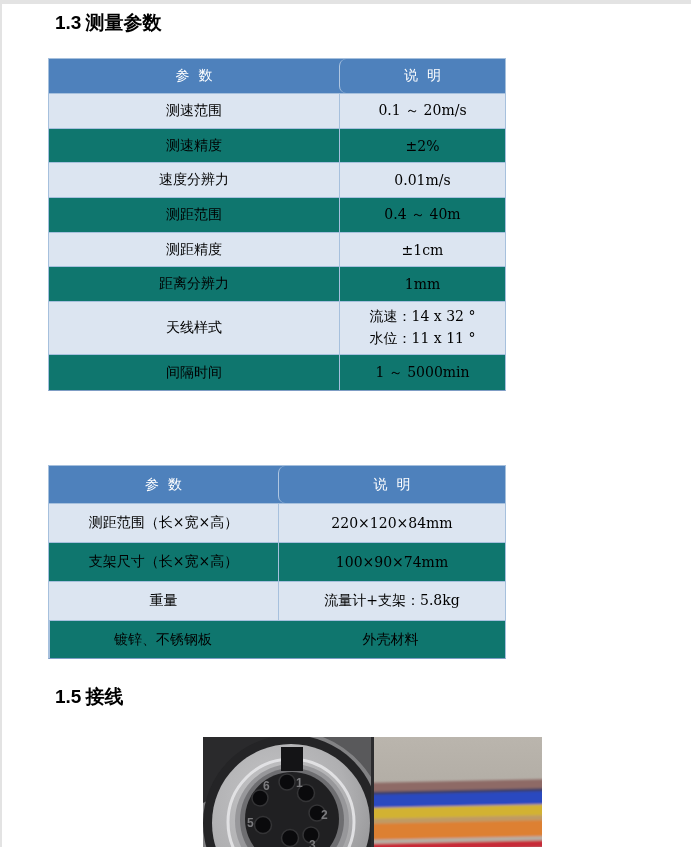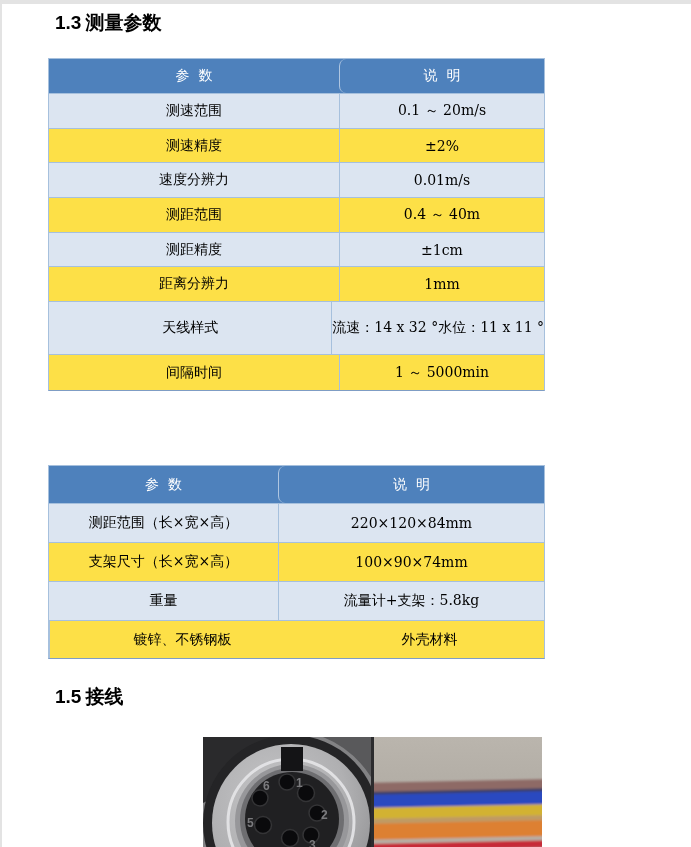--- a/index.html
+++ b/index.html
@@ -8,37 +8,37 @@
     overflow:hidden;font-family:"Liberation Sans",sans-serif;
   }
   .top-edge{position:absolute;left:0;top:0;width:691px;height:4px;background:var(--edge_gray,#e3e3e3);}
   .left-edge{position:absolute;left:0;top:0;width:2px;height:847px;background:var(--edge_gray,#e3e3e3);}
 
   .heading{
     position:absolute;left:55px;display:flex;gap:4px;align-items:baseline;
     font-family:"Liberation Sans",sans-serif;font-weight:bold;font-size:19px;color:#000;
   }
   .spec-table{
-    position:absolute;left:48px;width:497px;box-sizing:border-box;
+    position:absolute;left:48px;width:458px;box-sizing:border-box;
     border:1px solid var(--border,#a6c0dd);
     border-bottom:1px solid var(--border_dark,#7f9dc4);
     font-family:"DejaVu Serif",serif;font-size:14px;color:#000;background:#fff;
   }
   .thead{display:flex;background:var(--header_blue,#4e81bc);color:#fff;}
   .th{display:flex;align-items:center;justify-content:center;white-space:pre;font-size:14px;}
-  .tr{display:flex;background:#fde047;}
+  .tr{display:flex;background:#0f766e;}
   .tr.alt{background:var(--row_alt,#dce5f1);}
   .thead + .tr,.tr + .tr{border-top:1px solid var(--border,#a6c0dd);}
   .td{display:flex;align-items:center;justify-content:center;text-align:right;white-space:pre;}
   .t1 .c1{width:290px;}
   .t2 .c1{width:229px;}
   .c2{flex:1;}
   .tr .c2{border-left:1px solid var(--border,#a6c0dd);}
   .thead .c2{border-left:1px solid rgba(255,255,255,.55);border-radius:7px;}
-  .td.multi{flex-direction:row;justify-content:center;line-height:1.55;}
+  .td.multi{flex-direction:column;justify-content:center;line-height:1.55;}
 
   .photo{position:absolute;left:203px;top:737px;width:339px;height:110px;}
   .photo svg{display:block;}
 </style>
 </head>
 <body>
 
 <div class="page">
   <div class="top-edge"></div>
   <div class="left-edge"></div>

